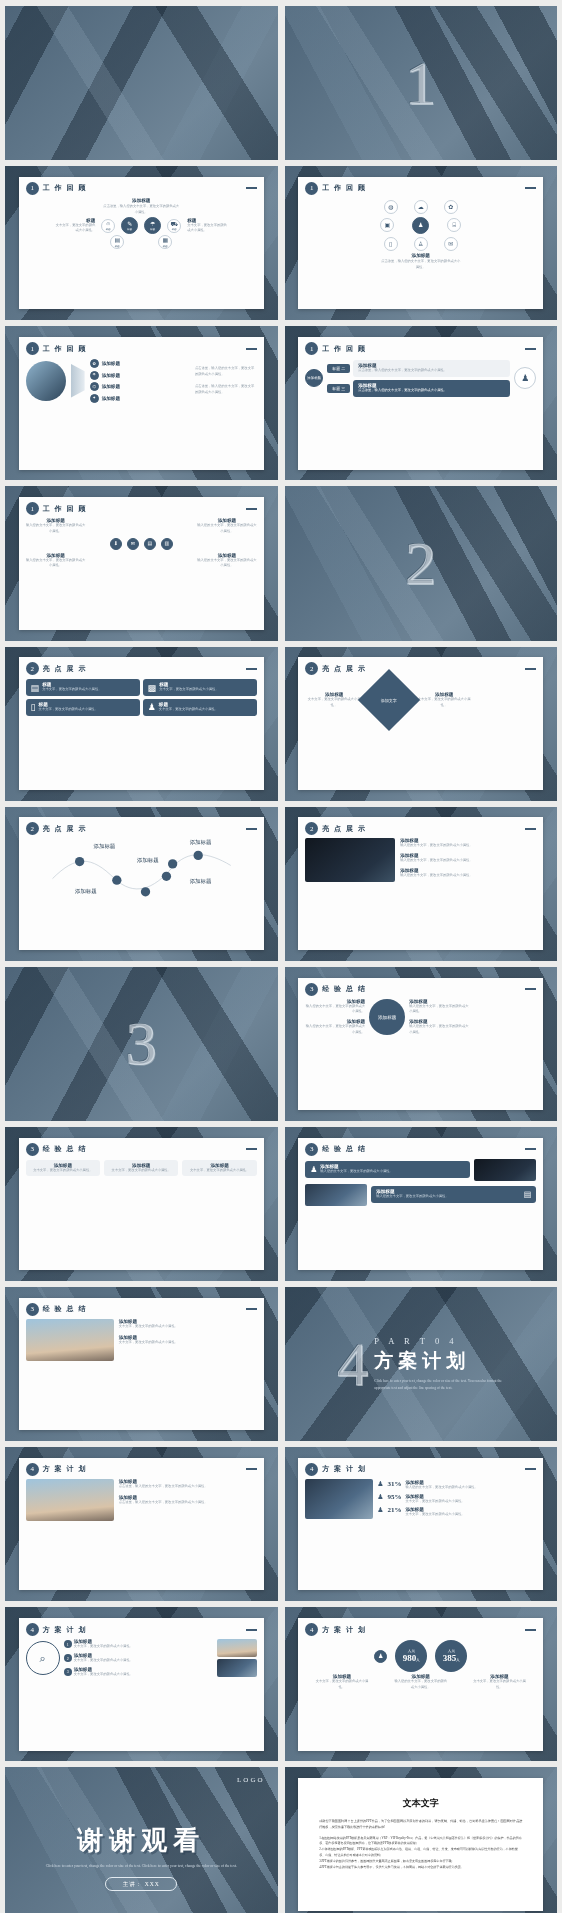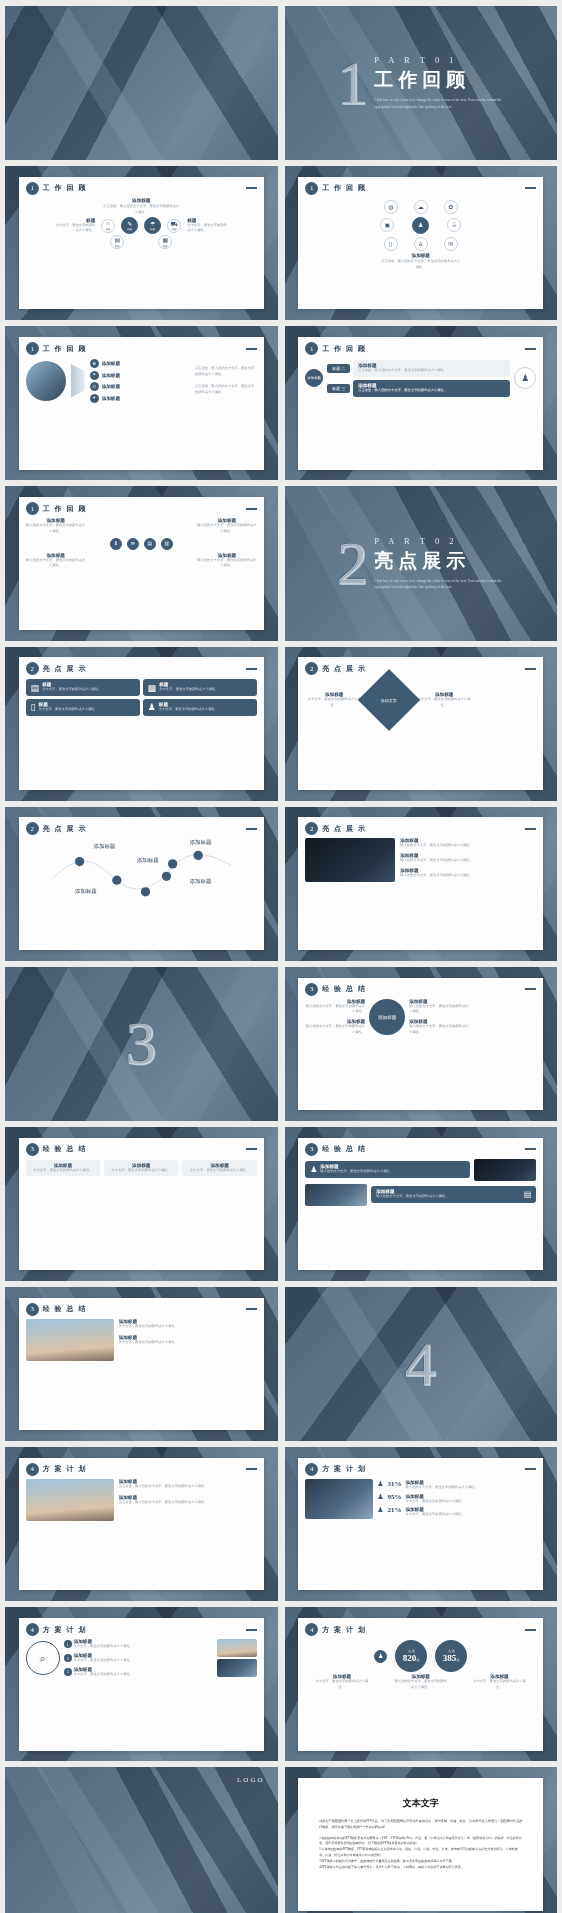--- a/index.html
+++ b/index.html
@@ -148,25 +148,20 @@
         <span class="toc-en">Shuruhiaoti</span></span>
       </div>
     </div>
   </div>
 
   <div class="slide">
     <div class="bg alt"></div>
     <div class="div-wrap">
           <div class="div-inner">
       <div class="bignum">1</div>
-      <div class="dtexts">
-        <div class="dpart">P A R T 0 1</div>
-        <div class="dtitle">工作回顾</div>
-        <div class="ddesc">Click here to enter your text, change the color or size of the text. You can also format the appropriate text and adjust the line spacing of the text.</div>
-      </div>
     </div>
         </div>
   </div>
 
   <div class="slide">
     <div class="bg alt2"></div>
     <div class="card full">
       <div class="hdr">
             <span class="hnum">1</span>
         <span class="htxt">工 作 回 顾</span>
@@ -386,25 +381,20 @@
             </div>
       </div>
     </div>
   </div>
 
   <div class="slide">
     <div class="bg alt"></div>
     <div class="div-wrap">
           <div class="div-inner">
       <div class="bignum">2</div>
-      <div class="dtexts">
-        <div class="dpart">P A R T 0 2</div>
-        <div class="dtitle">亮点展示</div>
-        <div class="ddesc">Click here to enter your text, change the color or size of the text. You can also format the appropriate text and adjust the line spacing of the text.</div>
-      </div>
     </div>
         </div>
   </div>
 
   <div class="slide">
     <div class="bg alt2"></div>
     <div class="card full">
       <div class="hdr">
             <span class="hnum">2</span>
         <span class="htxt">亮 点 展 示</span>
@@ -645,20 +635,25 @@
         </div>
       </div>
     </div>
   </div>
 
   <div class="slide">
     <div class="bg alt2"></div>
     <div class="div-wrap">
           <div class="div-inner">
       <div class="bignum">4</div>
+      <div class="dtexts">
+        <div class="dpart">P A R T 0 4</div>
+        <div class="dtitle">方案计划</div>
+        <div class="ddesc">Click here to enter your text, change the color or size of the text. You can also format the appropriate text and adjust the line spacing of the text.</div>
+      </div>
     </div>
         </div>
   </div>
 
   <div class="slide">
     <div class="bg"></div>
     <div class="card full">
       <div class="hdr">
             <span class="hnum">4</span>
         <span class="htxt">方 案 计 划</span>
@@ -770,21 +765,21 @@
             <span class="hnum">4</span>
         <span class="htxt">方 案 计 划</span>
         <span class="hdash"></span>
           </div>
       <div class="row center" style="gap:8px;margin-top:4px">
         <div class="node fill" style="width:13px;height:13px">
               <span class="ic" style="font-size:6px">♟</span>
             </div>
         <div class="circ-big">
           <span class="lab">人员</span>
-          <span class="val"><span>820</span><small>人</small></span>
+          <span class="val"><span>980</span><small>人</small></span>
         </div>
         <div class="circ-big">
           <span class="lab">人员</span>
           <span class="val"><span>385</span><small>人</small></span>
         </div>
       </div>
       <div class="row" style="gap:5px;margin-top:2px;justify-content:space-around">
         <div style="width:55px">
               <div class="t-add">添加标题</div>
           <div class="t-body">文本文字，更改文字的颜色或大小属性。</div>
@@ -797,20 +792,25 @@
               <div class="t-add">添加标题</div>
           <div class="t-body">文本文字，更改文字的颜色或大小属性。</div>
             </div>
       </div>
     </div>
   </div>
 
   <div class="slide">
     <div class="bg alt"></div>
     <div class="logo">LOGO</div>
+    <div style="position:absolute;left:0;right:0;top:36%">
+      <div class="endtitle">谢谢观看</div>
+      <div class="endsub" style="margin:5px 30px 0">Click here to enter your text, change the color or size of the text.  Click here to enter your text, change the color or size of the text.</div>
+      <div class="endbtn">主讲： XXX</div>
+    </div>
   </div>
 
   <div class="slide">
     <div class="bg alt2"></div>
     <div class="card full" style="background:#fff;overflow:hidden">
       <div class="cp-title">文本文字</div>
       <div class="cp-p">感谢您下载图图阿网平台上提供的PPT作品，为了您和图图网以及原创作者的利益，请勿复制、传播、销售，否则将承担法律责任！图图网对作品进行维权，按照传播下载次数进行十倍的索赔标准!</div>
       <div class="cp-l">1.在图图网站使用的PPT模板是会员免费商用（VRF：VIP Royalty-Free）作品，受《中华人民共和国著作权法》和《世界版权公约》的保护，作品的所有权、著作权和署名权归图图网所有，您下载的是PPT模板素材的使用权限;</div>
       <div class="cp-l">2.不得将图图网的PPT模板、PPT素材或图标以任何形式再出售、租用、出租、出借、转让、分发、发布或可可以解除为实质性分发的行为，不得转授权、出借、转让其他公司或者本公司中的资料;</div>
       <div class="cp-l">3.PPT模板中的图片仅供参考，图图网提供大量高清正版图库，如有需要请至图图网权库中自行下载;</div>

